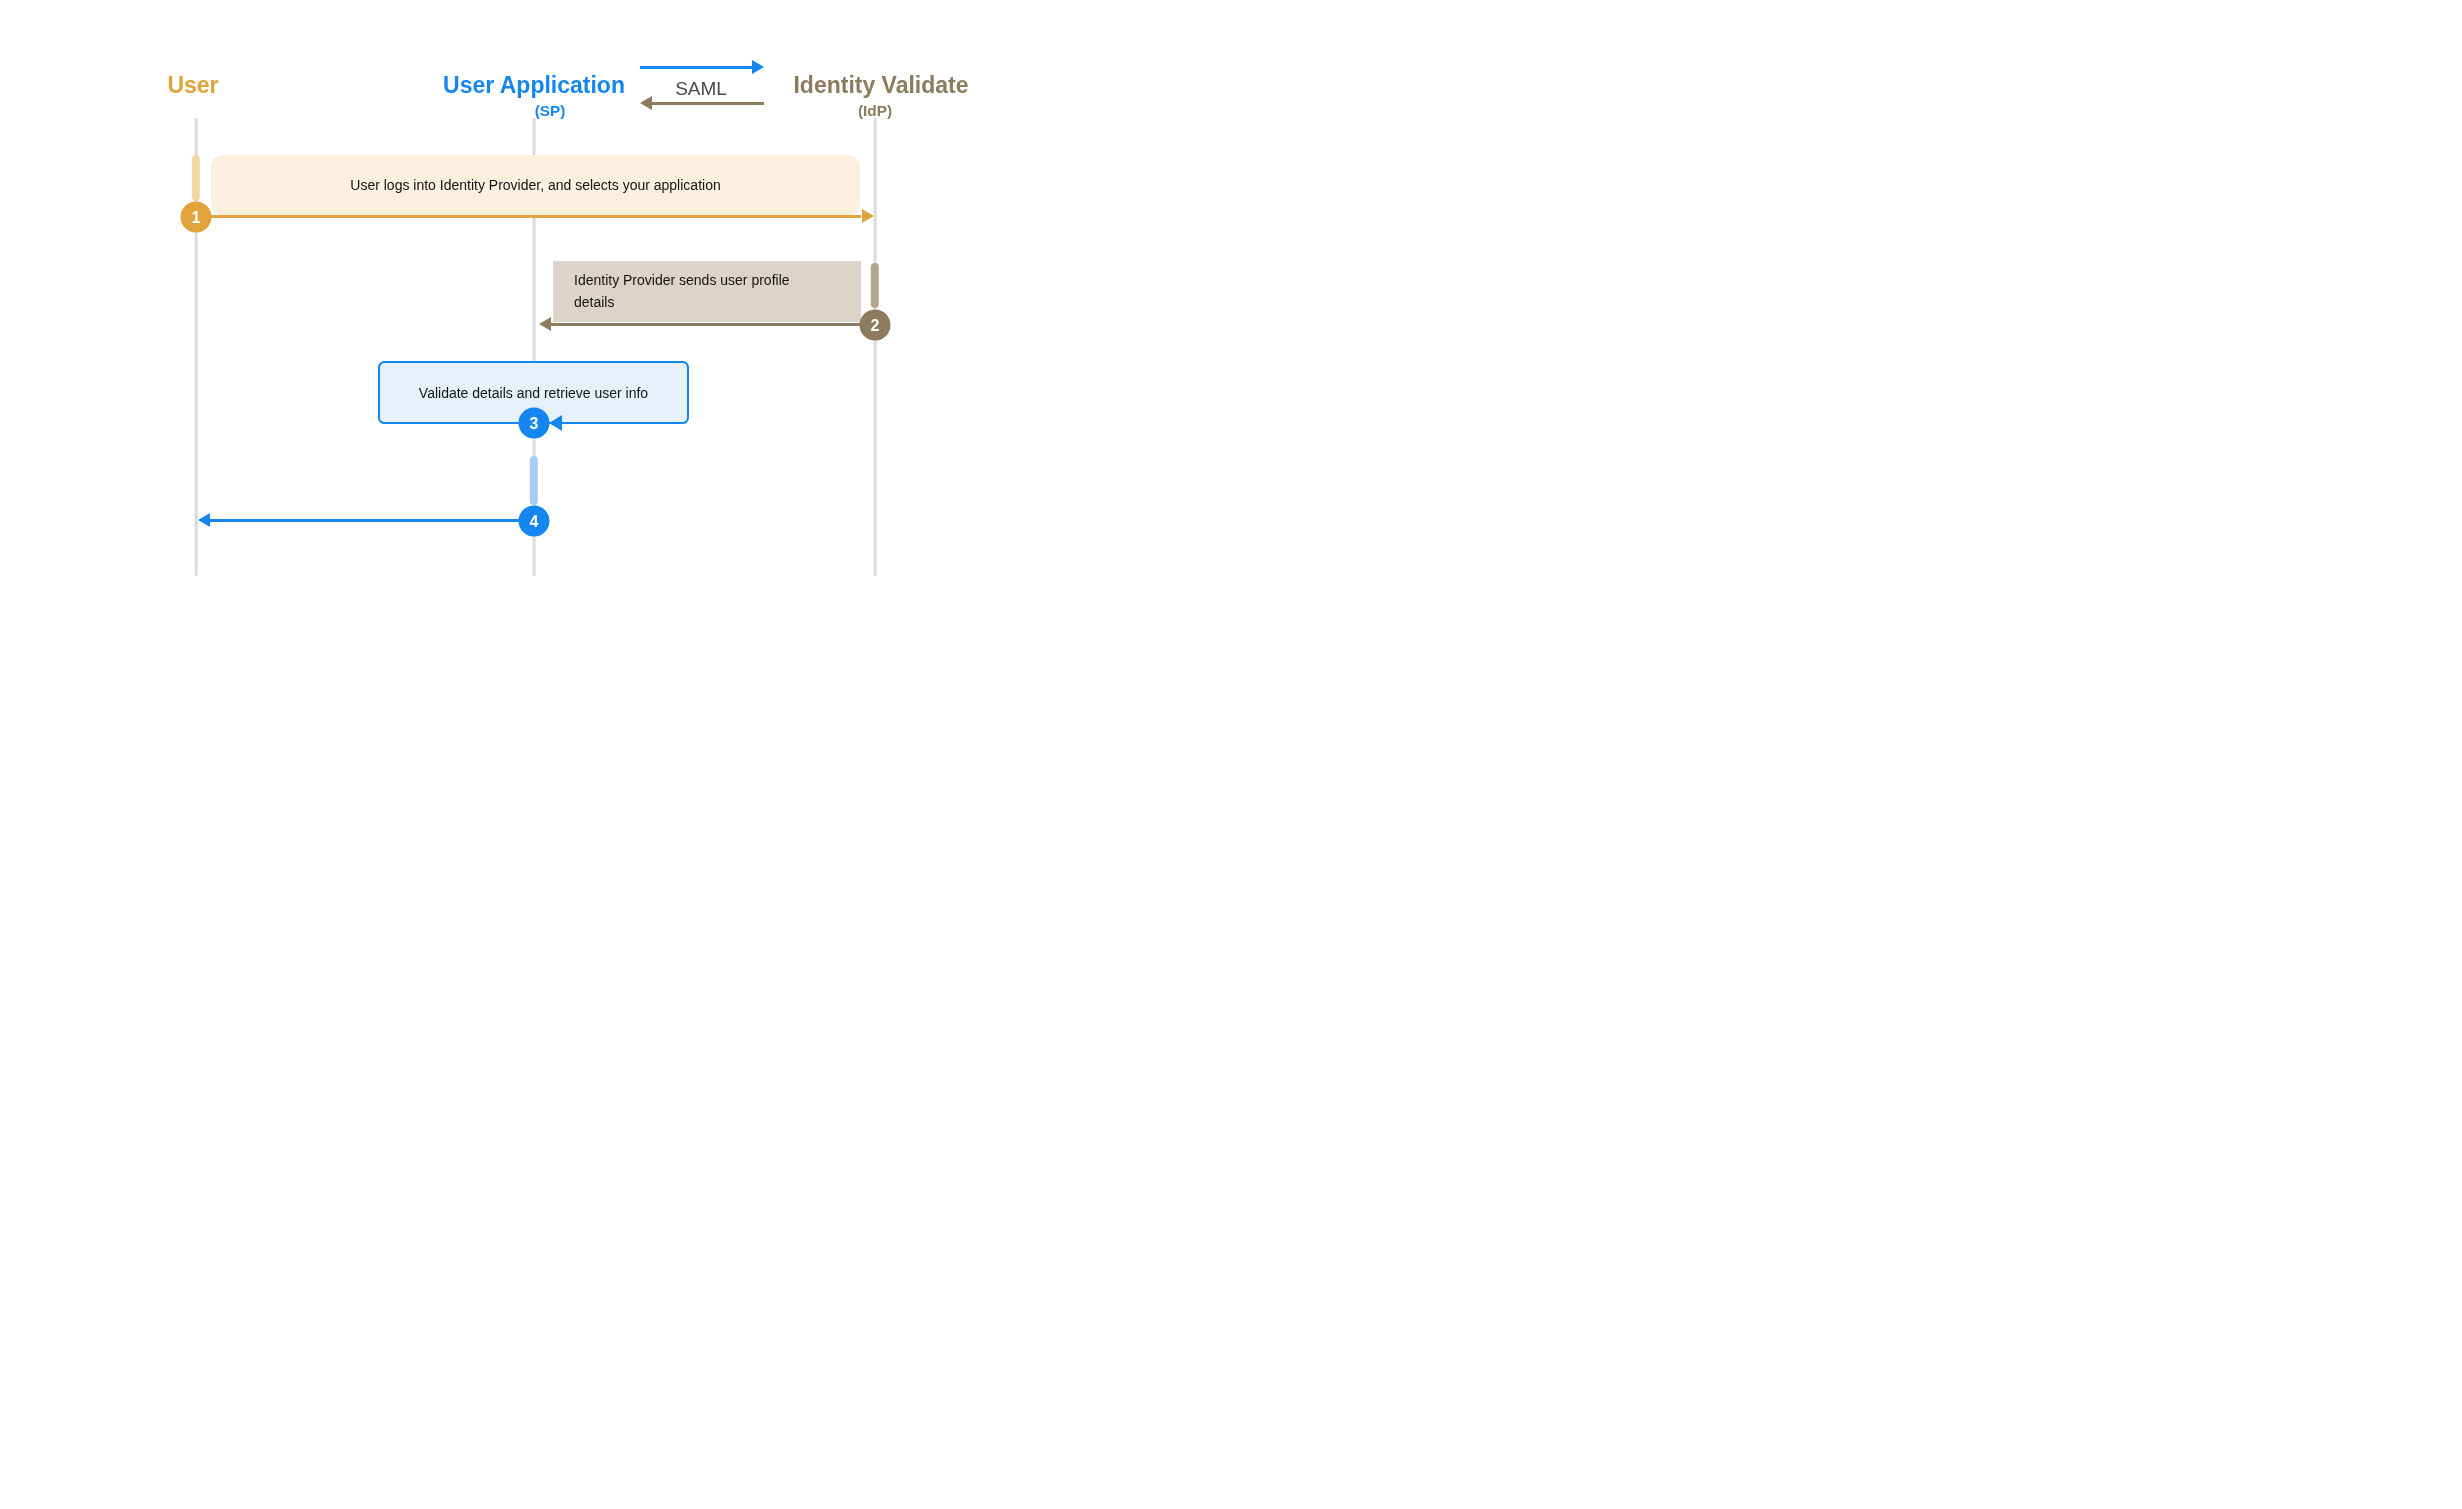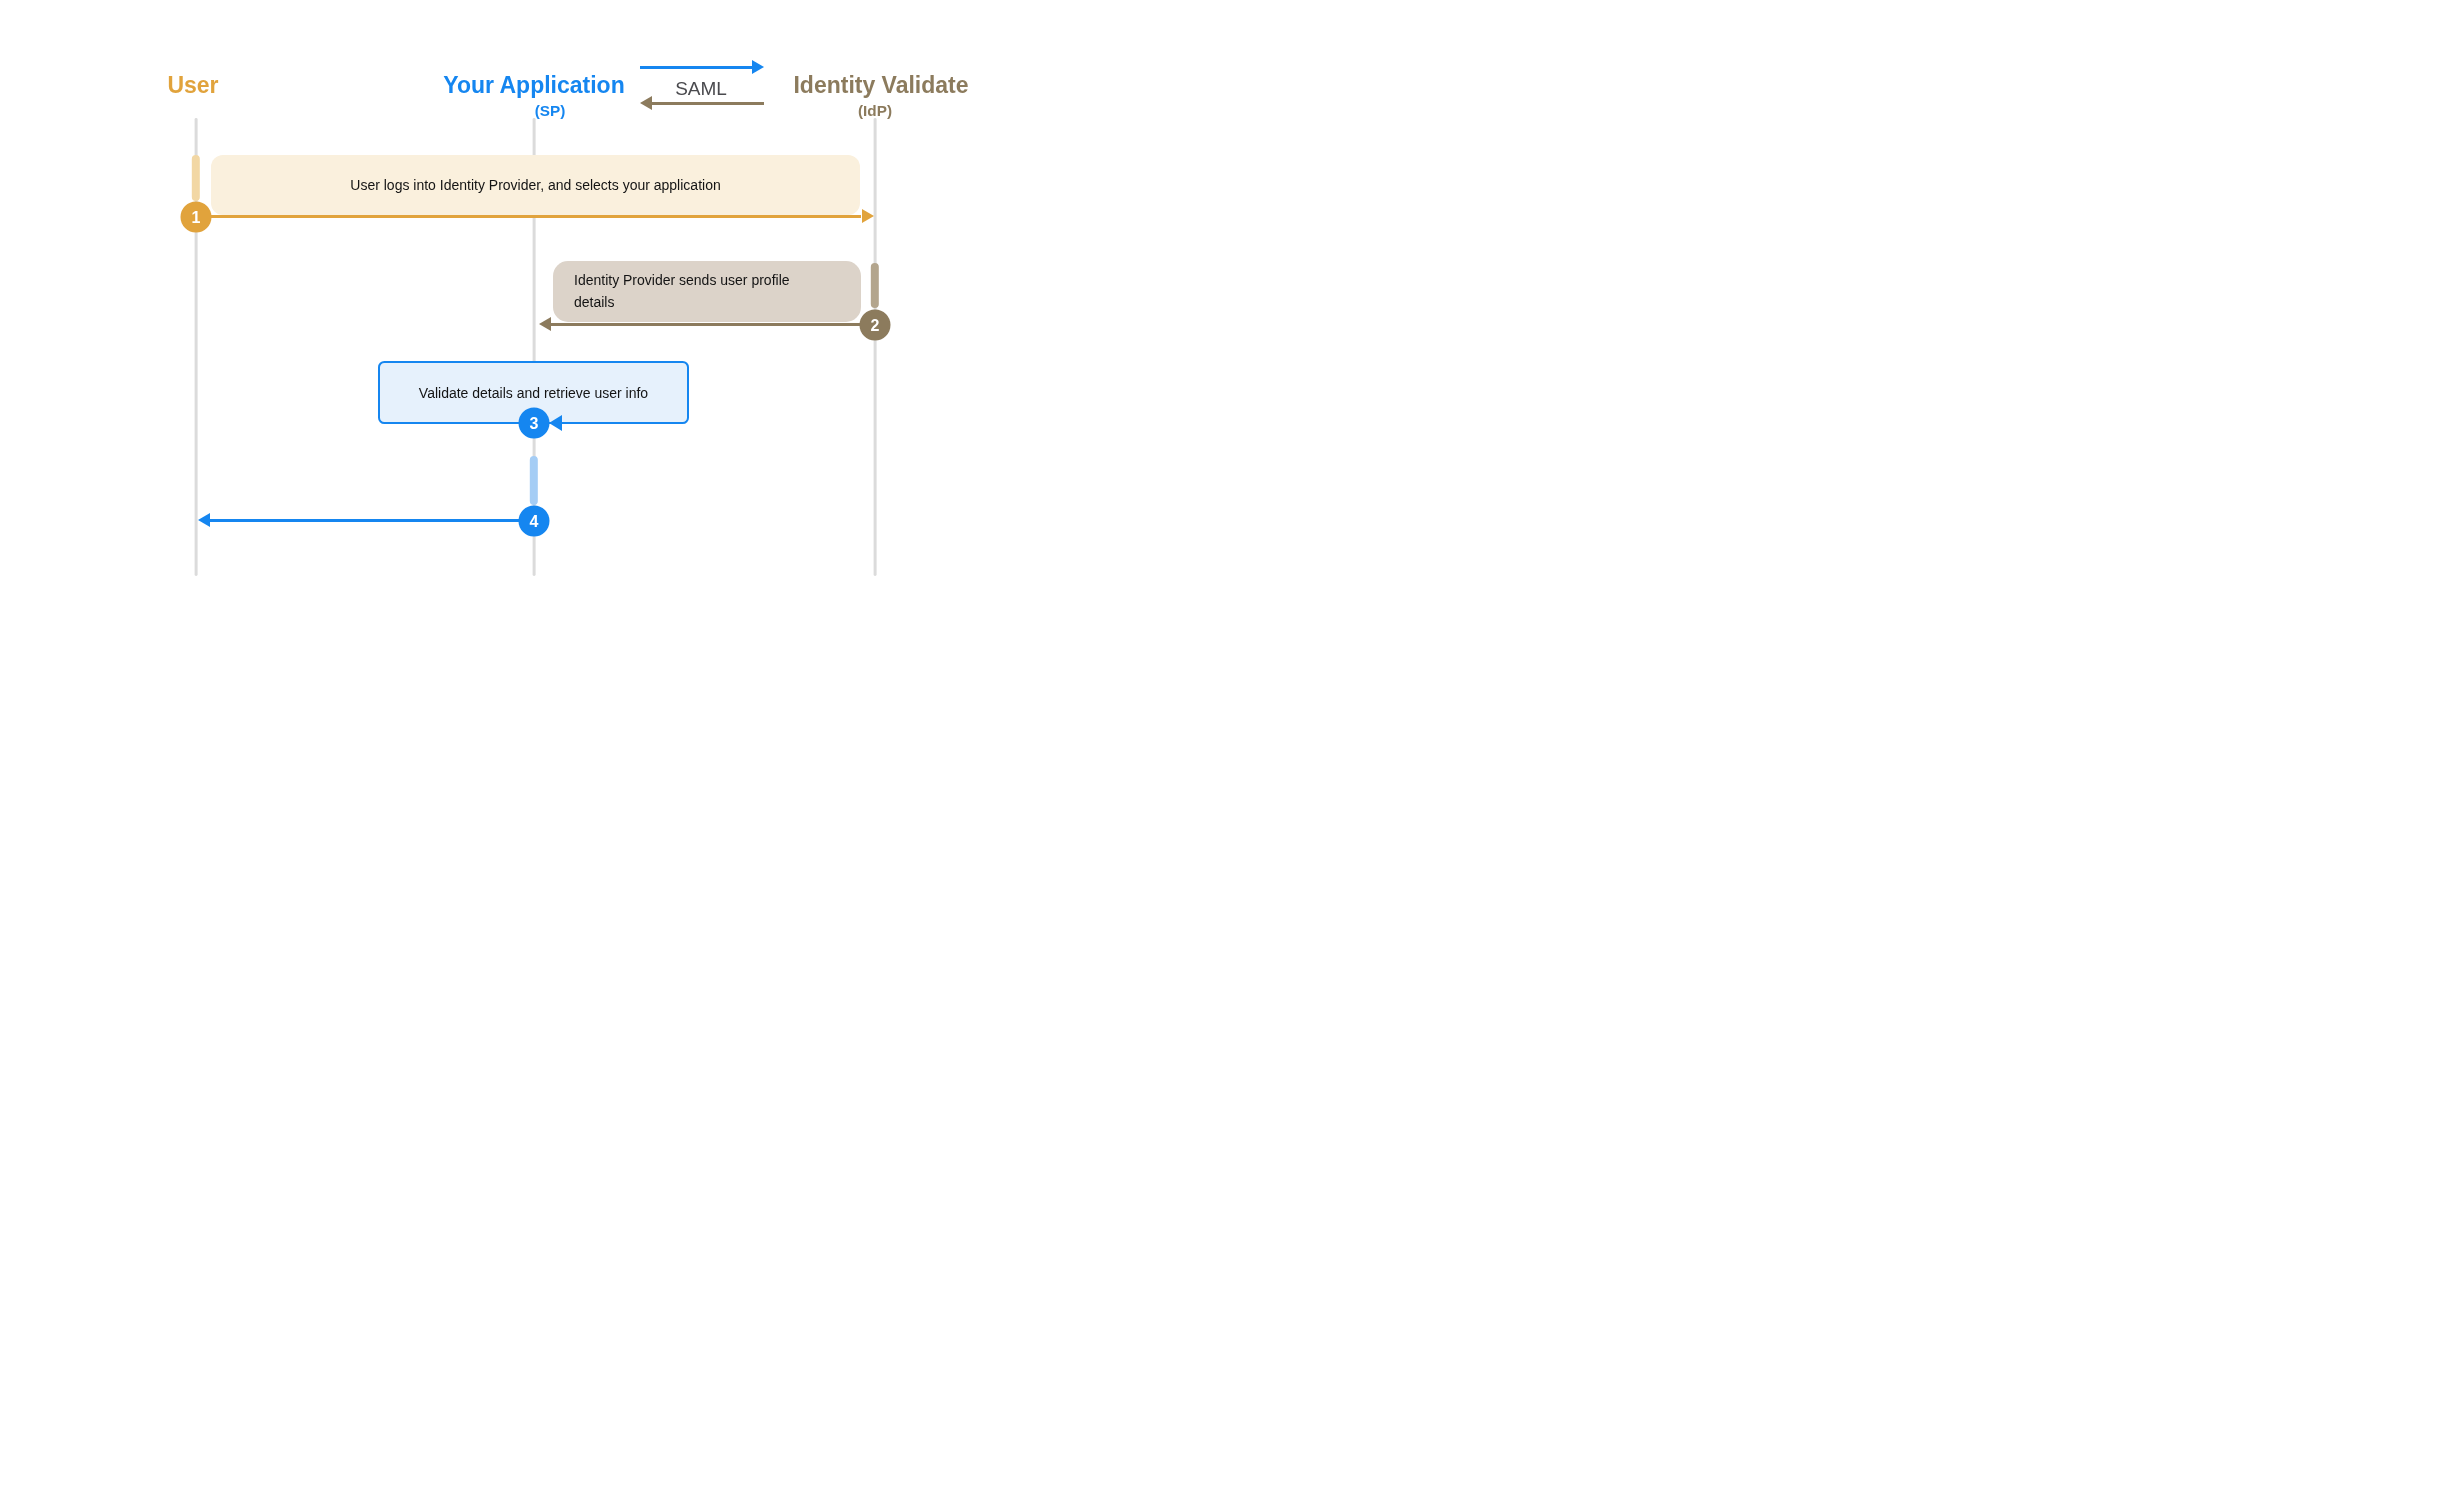--- a/index.html
+++ b/index.html
@@ -85,21 +85,21 @@
     display: flex;
     align-items: center;
   }
   .box-1 {
     left: 187px; top: 155px; width: 649px; height: 60px;
     background: #FAF0DD; border-radius: 12px;
     justify-content: center; text-align: center;
   }
   .box-2 {
     left: 529px; top: 261px; width: 308px; height: 61px;
-    background: #DCD3C9; border-radius: 15px;
+    background: #DCD3C9; border-radius: 0;
     padding-left: 21px; padding-right: 28px;
     line-height: 21.6px;
   }
   .box-3 {
     left: 354px; top: 361px; width: 311px; height: 63px;
     background: #E6F1FC; border: 2.8px solid #1586F0; border-radius: 6.3px;
     justify-content: center; text-align: center;
   }
   .box-4 {
     left: 187px; top: 458px; width: 308px; height: 59px;
@@ -141,21 +141,21 @@
   .badge-3 { left: 510px;  top: 423px; background: #1586F0; }
   .badge-4 { left: 510px;  top: 521px; background: #1586F0; }
 </style>
 </head>
 <body>
 
 <div class="canvas">
 
   <div class="actor-title t-user" style="left:169px">User</div>
 
-  <div class="actor-title t-app" style="left:510px">Your Application</div>
+  <div class="actor-title t-app" style="left:510px">User Application</div>
   <div class="actor-sub t-app" style="left:526px">(SP)</div>
 
   <div class="actor-title t-idp" style="left:857px">Identity Validate</div>
   <div class="actor-sub t-idp" style="left:851px">(IdP)</div>
 
   <div class="legend-line-right"></div>
   <div class="legend-head-right"></div>
   <div class="legend-label">SAML</div>
   <div class="legend-line-left"></div>
   <div class="legend-head-left"></div>

